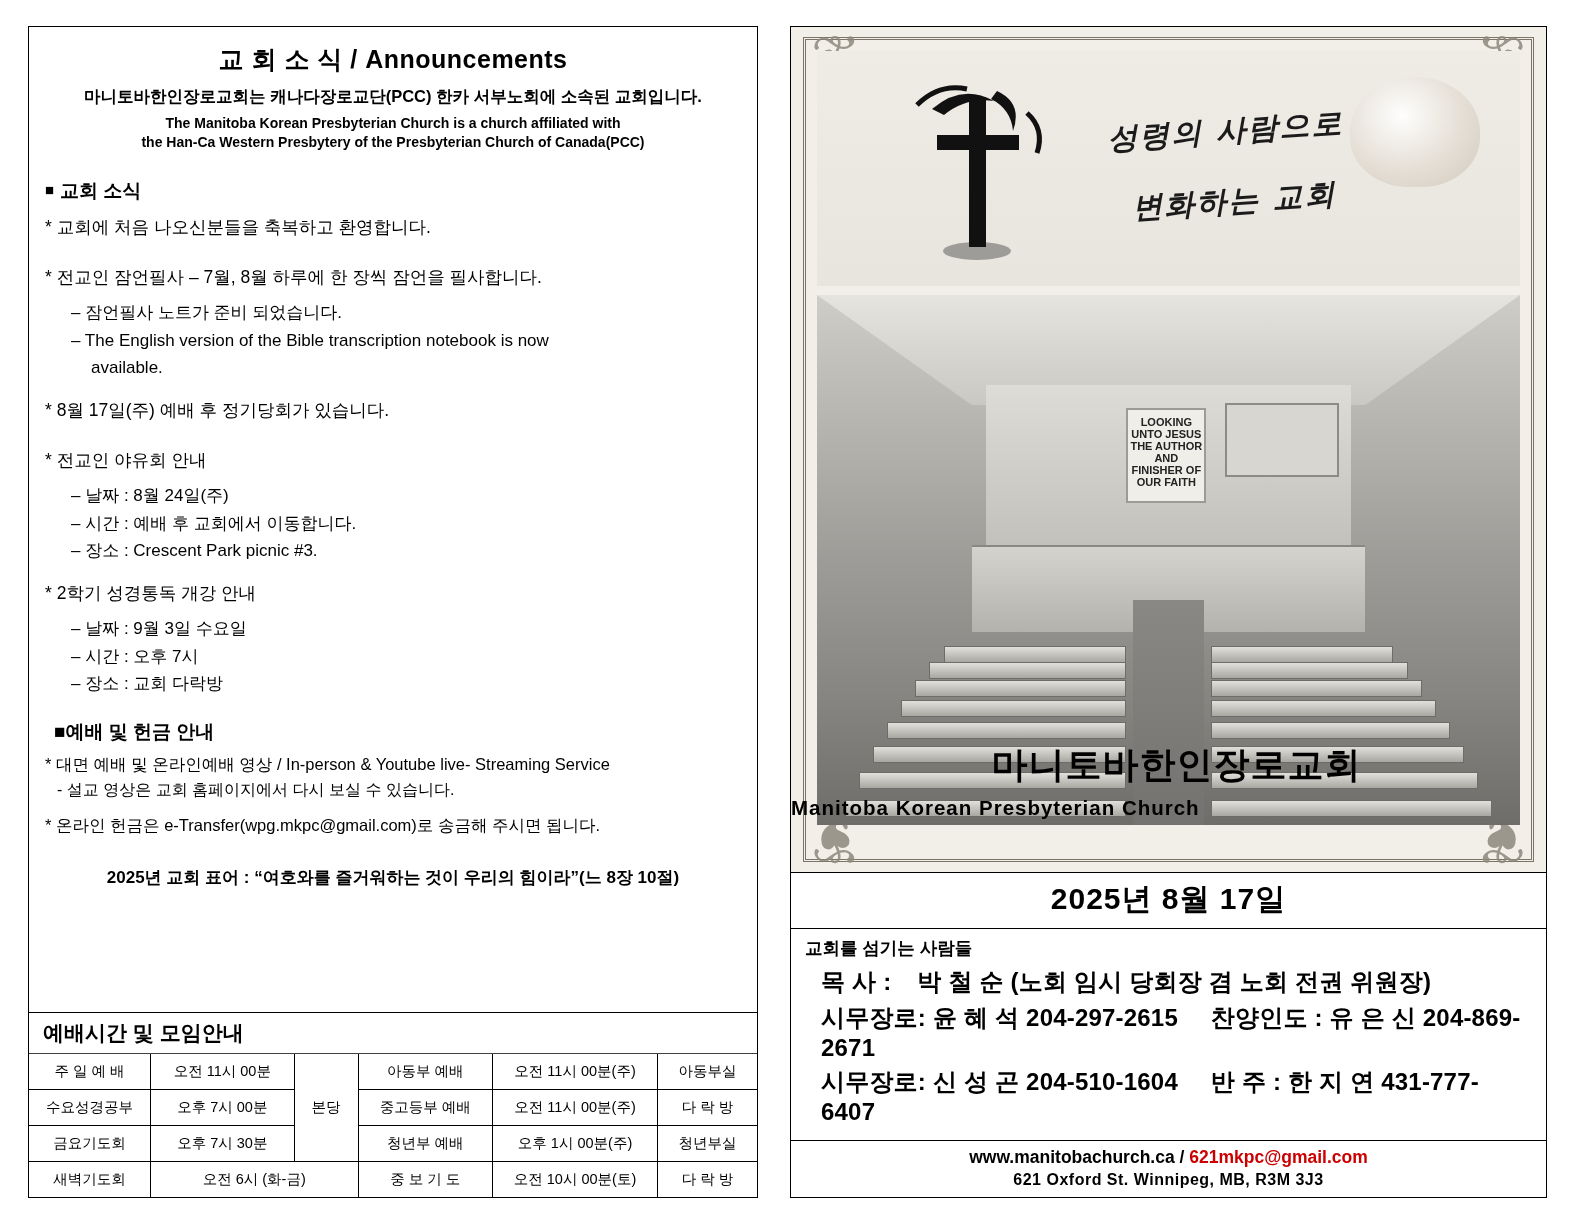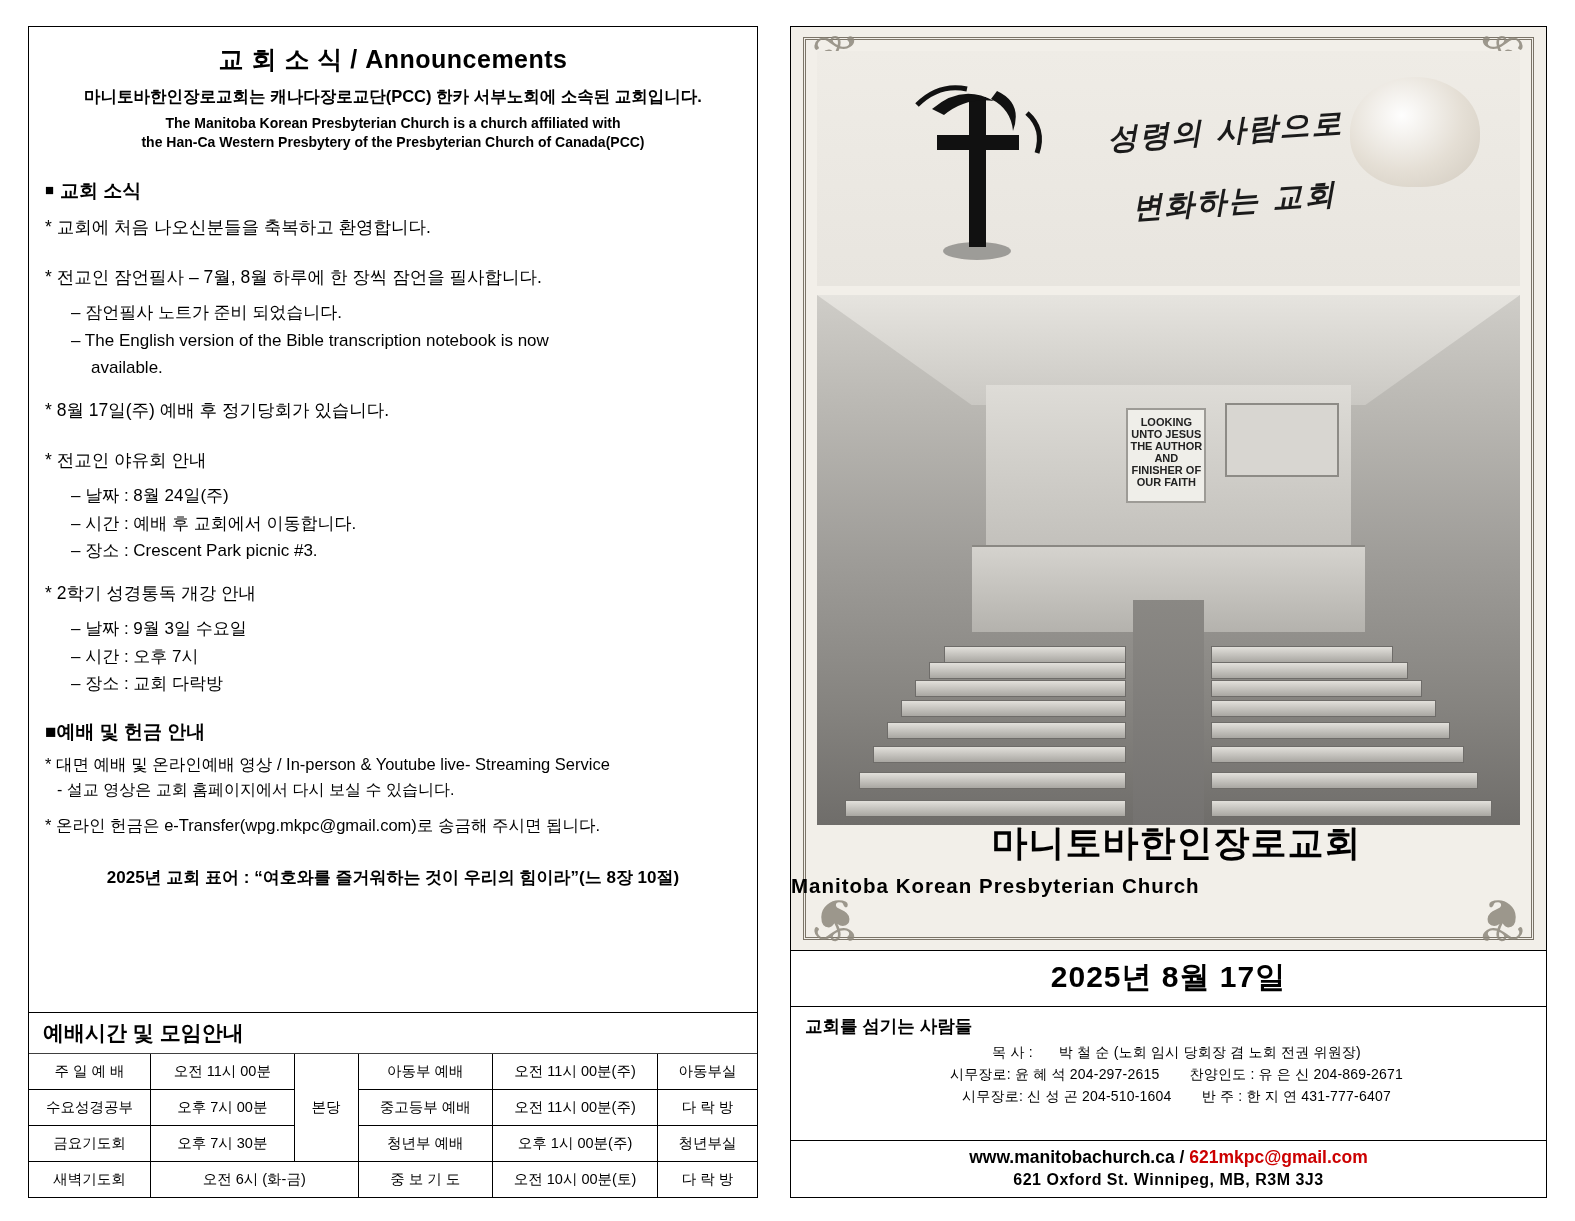--- a/index.html
+++ b/index.html
@@ -89,21 +89,21 @@
   }
   .sub-cont {
     font-size: 17px;
     line-height: 1.5;
     margin: 0 0 2px 46px;
   }
   .gap { height: 14px; }
   .worship-head {
     font-size: 19px;
     font-weight: bold;
-    margin: 22px 0 8px 0;
+    margin: 22px 0 8px 9px;
   }
   .b-tight {
     font-size: 16.5px;
     line-height: 1.45;
     margin: 0 0 2px 0;
   }
   .b-tight2 {
     font-size: 16px;
     line-height: 1.45;
     margin: 0 0 12px 12px;
@@ -293,25 +293,24 @@
     border-top: none;
     padding: 7px 14px 10px 14px;
     flex: 1 1 auto;
   }
   .staff-title {
     font-size: 17.5px;
     font-weight: bold;
     margin-bottom: 6px;
   }
   .staff-line {
-    font-size: 14px;
-    font-weight: normal;
+    font-size: 24px;
+    font-weight: bold;
     margin: 4px 0 4px 16px;
     letter-spacing: .2px;
-    text-align: center;
   }
   .staff-line .sp { margin-right: 26px; }
   .footer-box {
     border: 1px solid #000;
     border-top: none;
     text-align: center;
     padding: 6px 0 8px 0;
   }
   .footer-1 {
     font-size: 17.5px;

